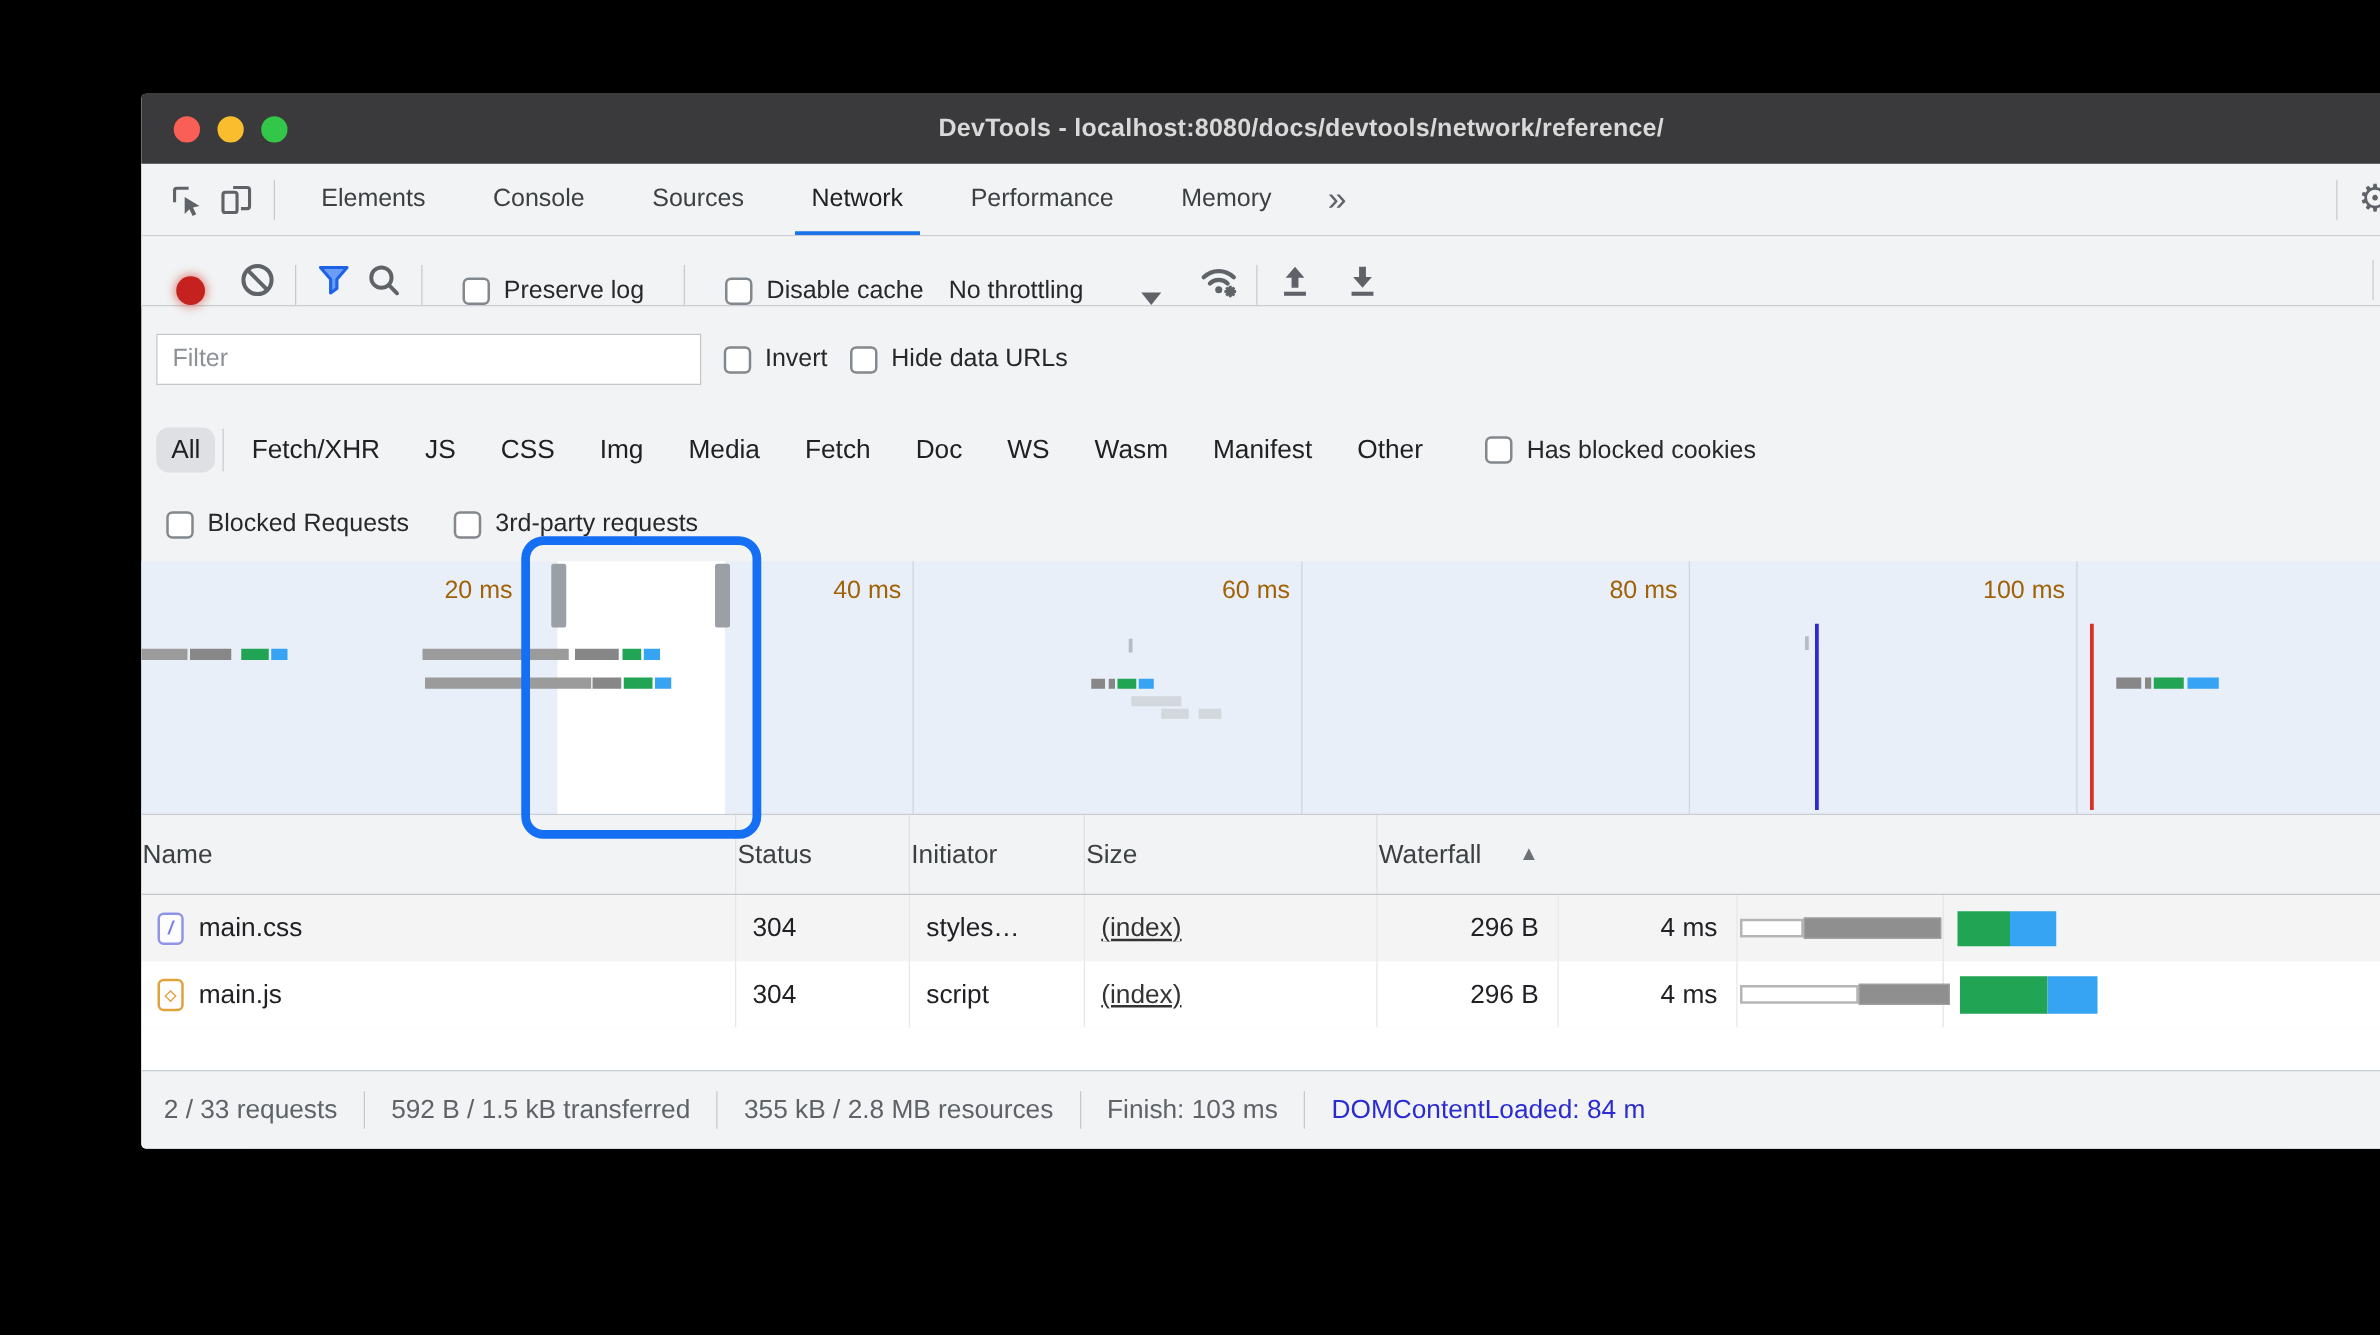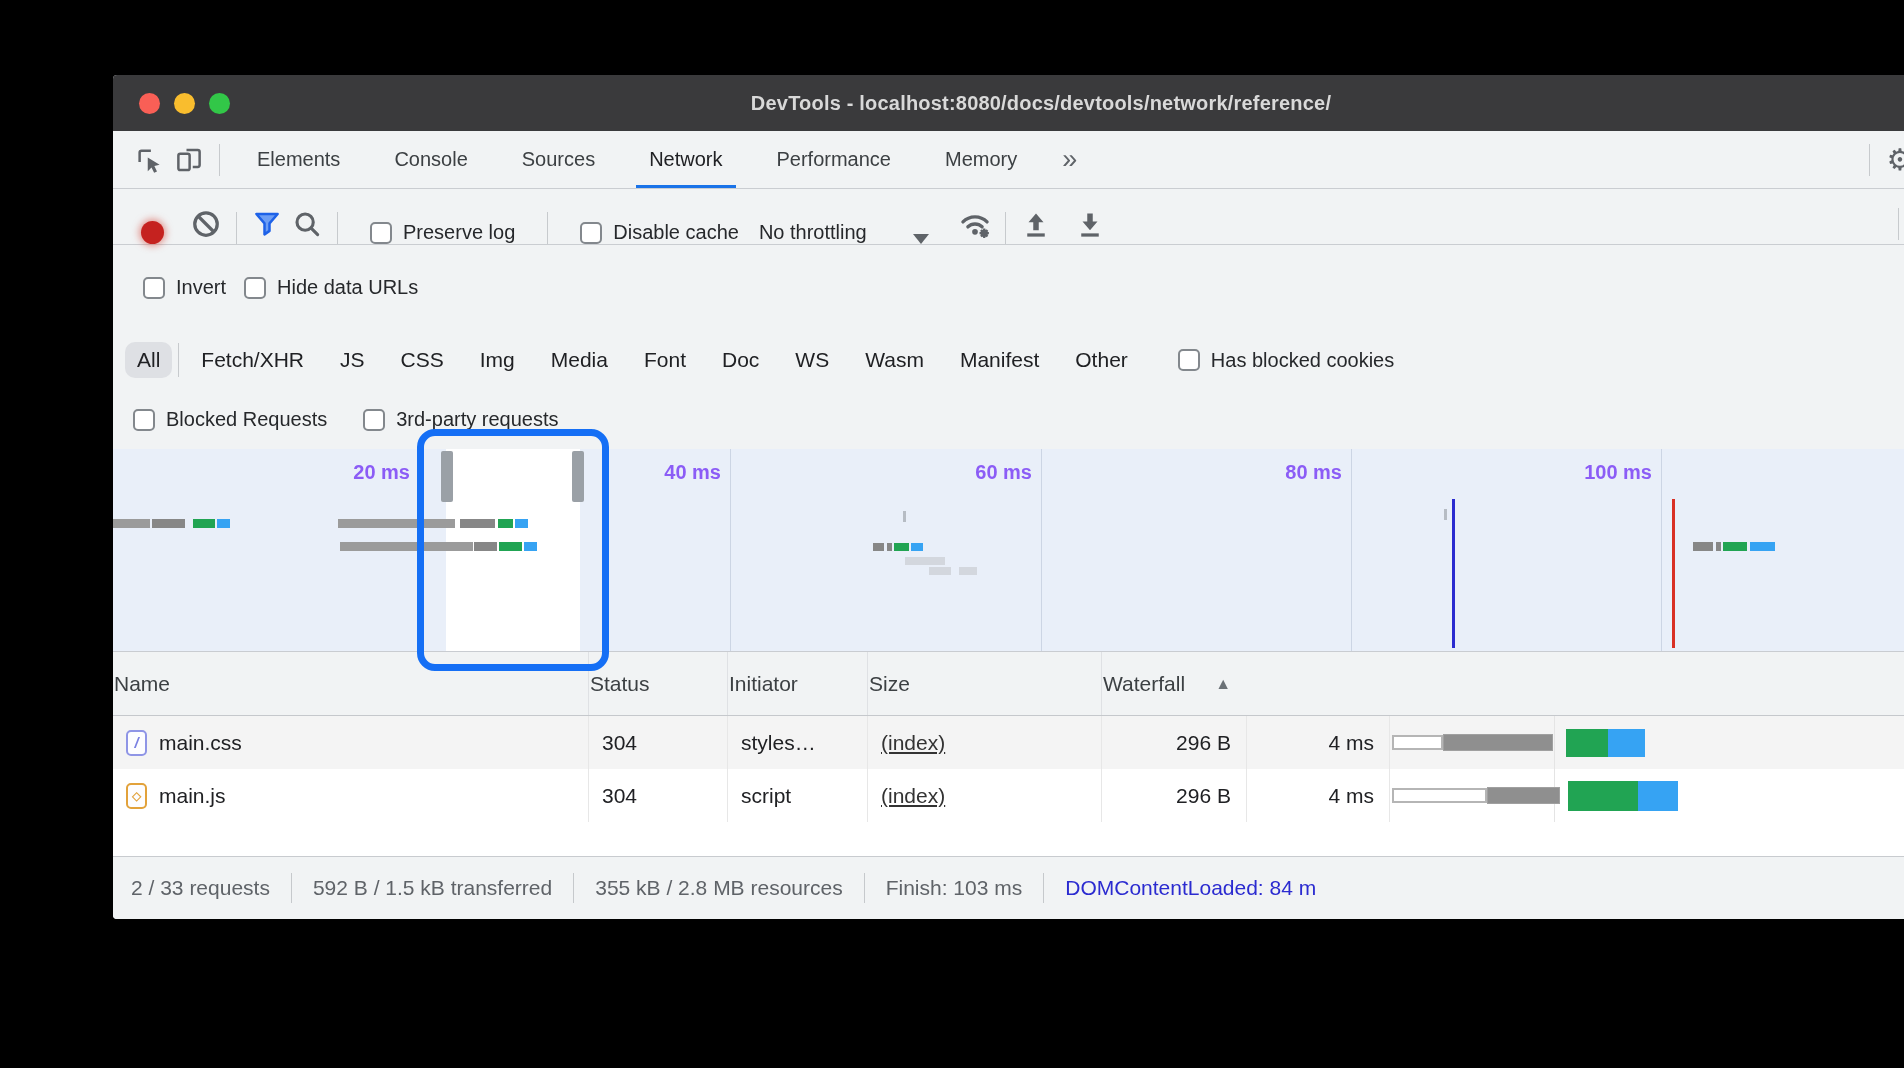--- a/index.html
+++ b/index.html
@@ -58,21 +58,21 @@
   .chip-sep{ width:1px; height:34px; background:#c7cacd; margin:0 10px 0 2px;}
   .chipsrow .ck-group{ margin-left:26px; }
 
   
   .blockedrow{ height:59px; display:flex; align-items:center; padding:0 20px; flex:0 0 auto;}
   .blockedrow .ck-group + .ck-group{ margin-left:36px; }
 
   
   .overview{ height:203px; background:#e9eff9; border-bottom:1px solid #c9ccd1; position:relative; flex:0 0 auto; }
   .gridline{ position:absolute; top:0; bottom:0; width:1px; background:#ccd5e4; z-index:1;}
-  .ticklabel{ position:absolute; top:12px; transform:translateX(-100%); font-size:20px; color:#8b5cf6; z-index:2; padding-right:9px;font-weight:bold;}
+  .ticklabel{ position:absolute; top:12px; transform:translateX(-100%); font-size:20px; color:#a16207; z-index:2; padding-right:9px;}
   .sel-window{ position:absolute; left:333px; top:0; width:134px; height:202px; background:#fff; z-index:5;}
   .sel-handle{ position:absolute; top:2px; width:12px; height:51px; background:#9aa0a6; border-radius:2px; z-index:20;}
   .sel-box{ position:absolute; left:304px; top:-20px; width:192px; height:242px; border:7px solid #156ff5; border-radius:18px; z-index:60; pointer-events:auto;}
   .bar{ position:absolute; height:9px; z-index:10; }
   .bar.gray{ background:#9b9b9b; }
   .bar.dgray{ background:#878787; }
   .bar.green{ background:#21a453; }
   .bar.blue{ background:#36a3f3; }
   .bar.faint{ opacity:.28; }
   .evline{ position:absolute; top:50px; height:149px; width:3px; z-index:9;}
@@ -234,39 +234,40 @@
     </div>
     <div class="toolbar-right">
       <div class="vsep"></div>
       <div class="icon-btn">
           <span class="gear-glyph">⚙</span>
         </div>
     </div>
   </div>
 
   <div class="filterrow">
+    <input class="filter-input" type="text" placeholder="Filter" style="">
     <div class="ck-group">
       <div class="checkbox"></div>
       <span class="ck-label">Invert</span>
     </div>
     <div class="ck-group">
       <div class="checkbox"></div>
       <span class="ck-label">Hide data URLs</span>
     </div>
   </div>
 
   <div class="chipsrow">
     <span class="chip selected">All</span>
     <span class="chip-sep"></span>
     <span class="chip">Fetch/XHR</span>
     <span class="chip">JS</span>
     <span class="chip">CSS</span>
     <span class="chip">Img</span>
     <span class="chip">Media</span>
-    <span class="chip">Font</span>
+    <span class="chip">Fetch</span>
     <span class="chip">Doc</span>
     <span class="chip">WS</span>
     <span class="chip">Wasm</span>
     <span class="chip">Manifest</span>
     <span class="chip">Other</span>
     <div class="ck-group">
       <div class="checkbox"></div>
       <span class="ck-label">Has blocked cookies</span>
     </div>
   </div>

